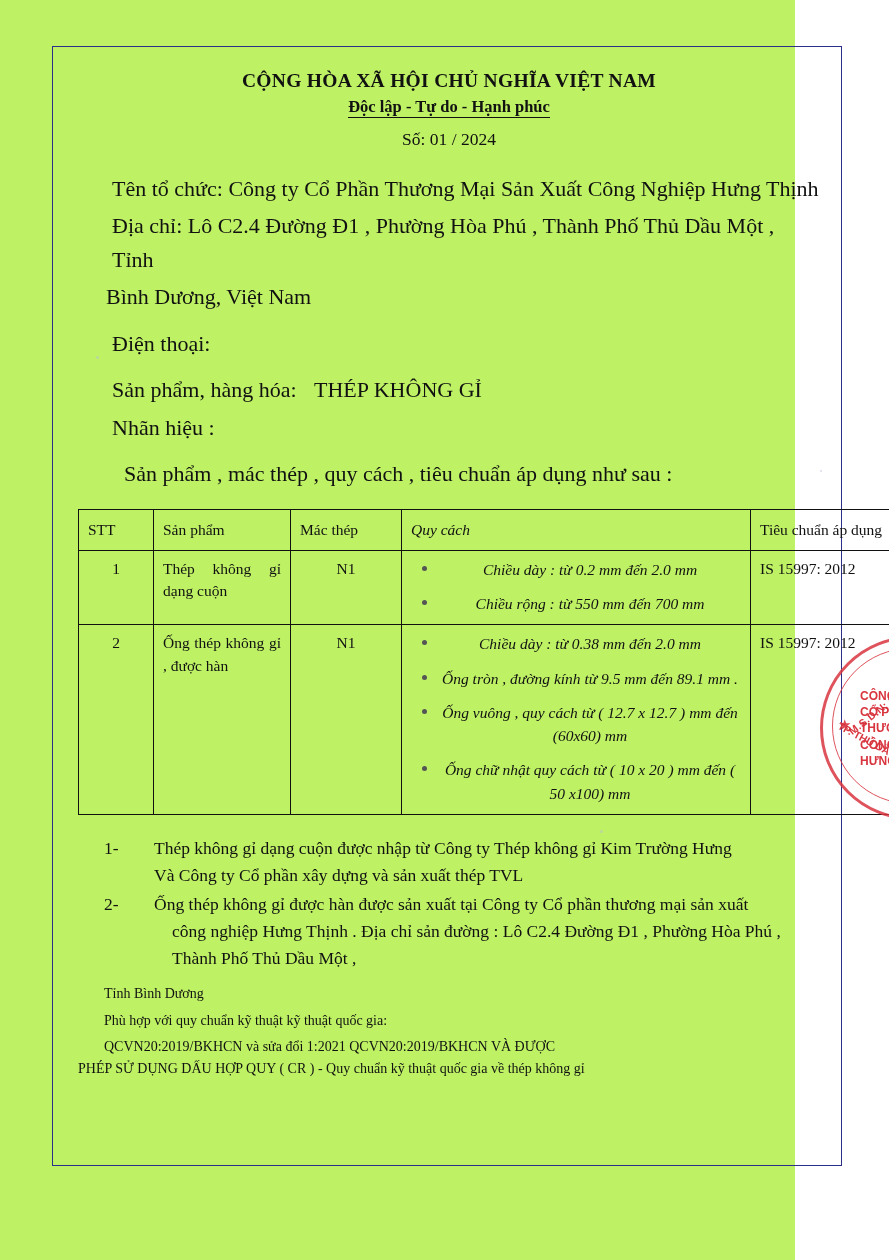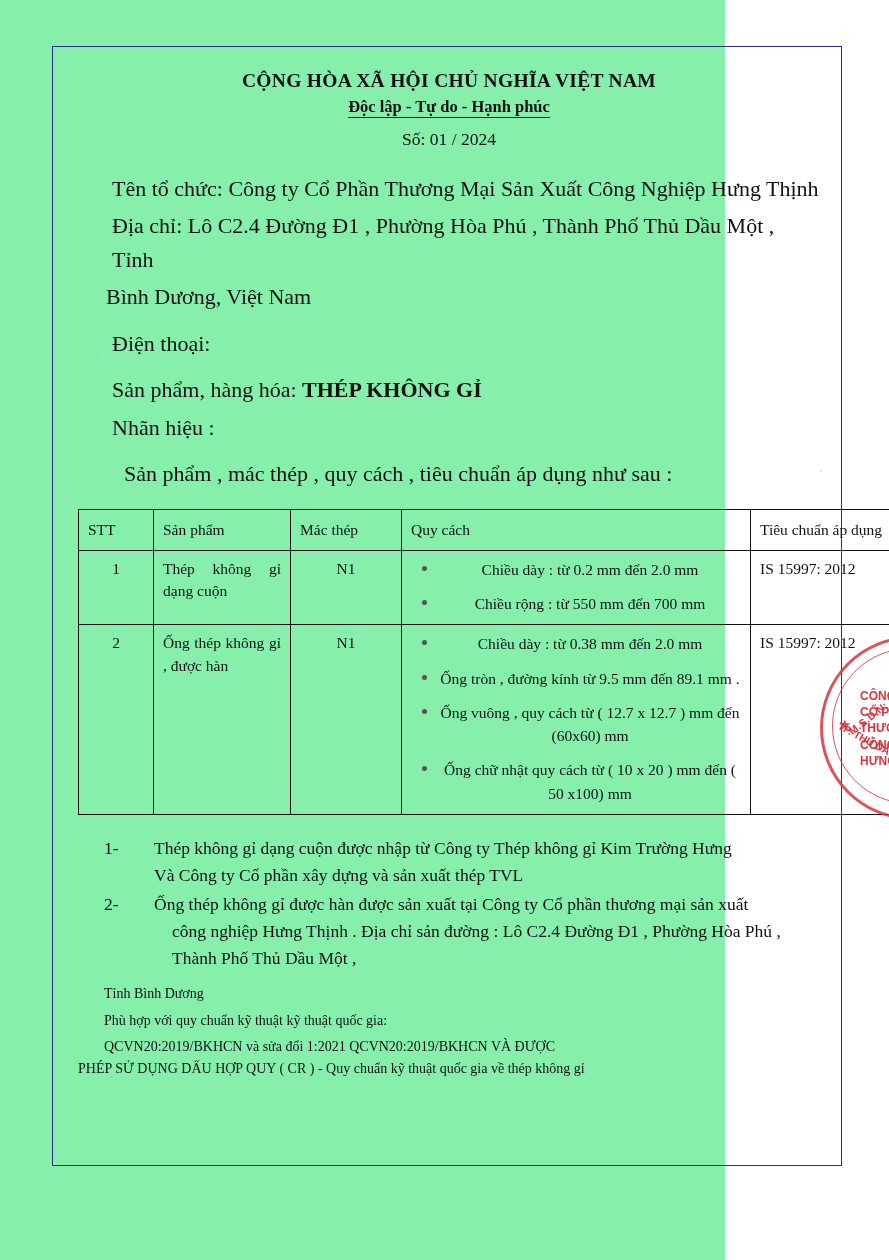--- a/index.html
+++ b/index.html
@@ -11,23 +11,23 @@
     width: 889px;
     height: 1260px;
     position: relative;
     font-family: "Liberation Serif", serif;
     color: #111;
     overflow: hidden;
   }
   .page {
     position: absolute;
     left: 0; top: 0;
-    width: 725px;
+    width: 795px;
     height: 1260px;
-    background: #86efac;
+    background: #bef264;
   }
   
   .scan-frame {
     position: absolute;
     left: 52px;
     top: 46px;
     width: 790px;
     height: 1120px;
     border: 1px solid #2b2f8a;
     box-sizing: border-box;
@@ -73,21 +73,21 @@
     font-size: 22px;
     line-height: 1.52;
   }
   .para {
     margin: 0 0 4px 0;
     text-indent: 0;
   }
   .indent1 { padding-left: 28px; }
   .indent2 { padding-left: 34px; }
   .indent3 { padding-left: 46px; }
-  .bold { font-weight: bold; }
+  .bold { font-weight: normal; margin-left: 12px; }
   .gap-top { margin-top: 13px; }
 
   
   table.spec {
     border-collapse: collapse;
     width: 734px;
     margin-top: 18px;
     font-size: 15.5px;
     table-layout: fixed;
   }
@@ -99,21 +99,21 @@
   }
   table.spec th {
     font-weight: normal;
     text-align: left;
     padding-top: 9px;
     padding-bottom: 9px;
   }
   .col-stt { width: 56px; text-align: center; }
   .col-prod { width: 118px; }
   .col-grade { width: 92px; text-align: center; }
-  .col-spec { width: 330px; }
+  .col-spec { width: 330px; font-style: italic; }
   .col-std { width: 170px; }
 
   td.c { text-align: center; }
   .justify-cell { text-align: justify; text-justify: inter-word; }
 
   ul.bullets {
     margin: 0;
     padding-left: 28px;
     list-style: none;
   }

